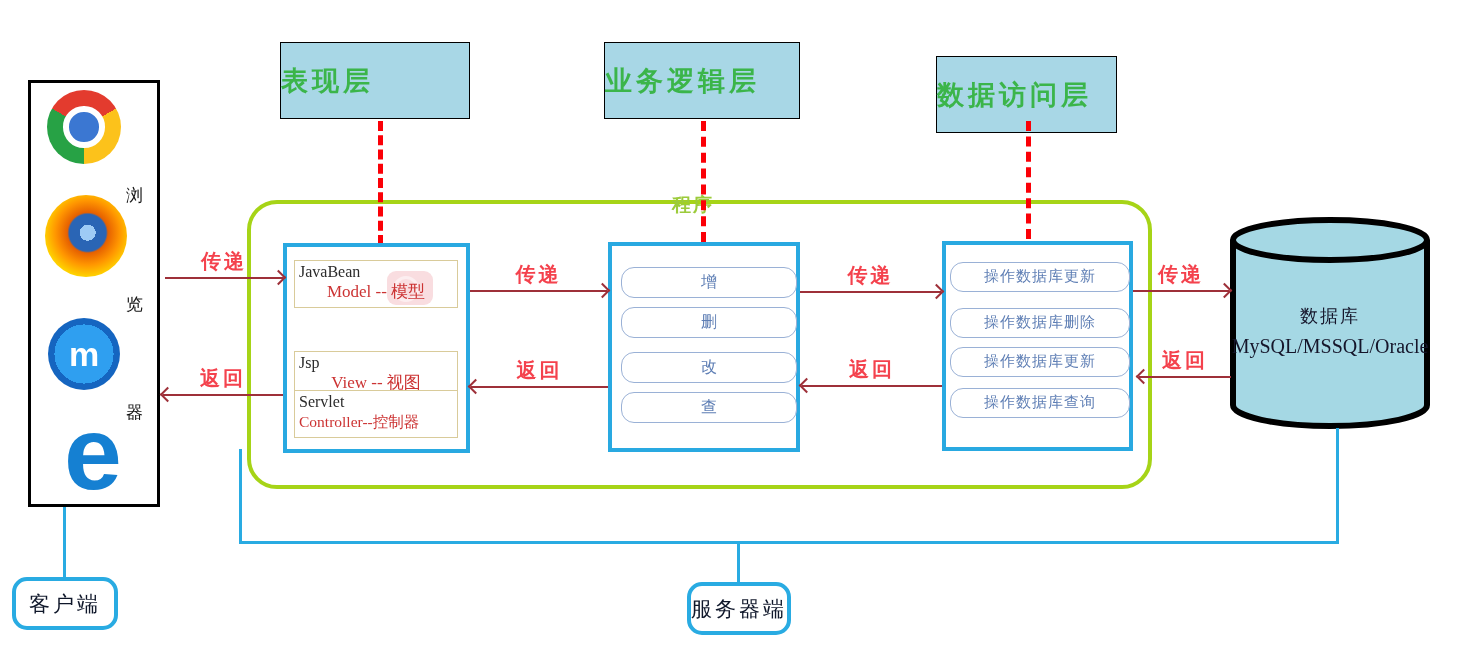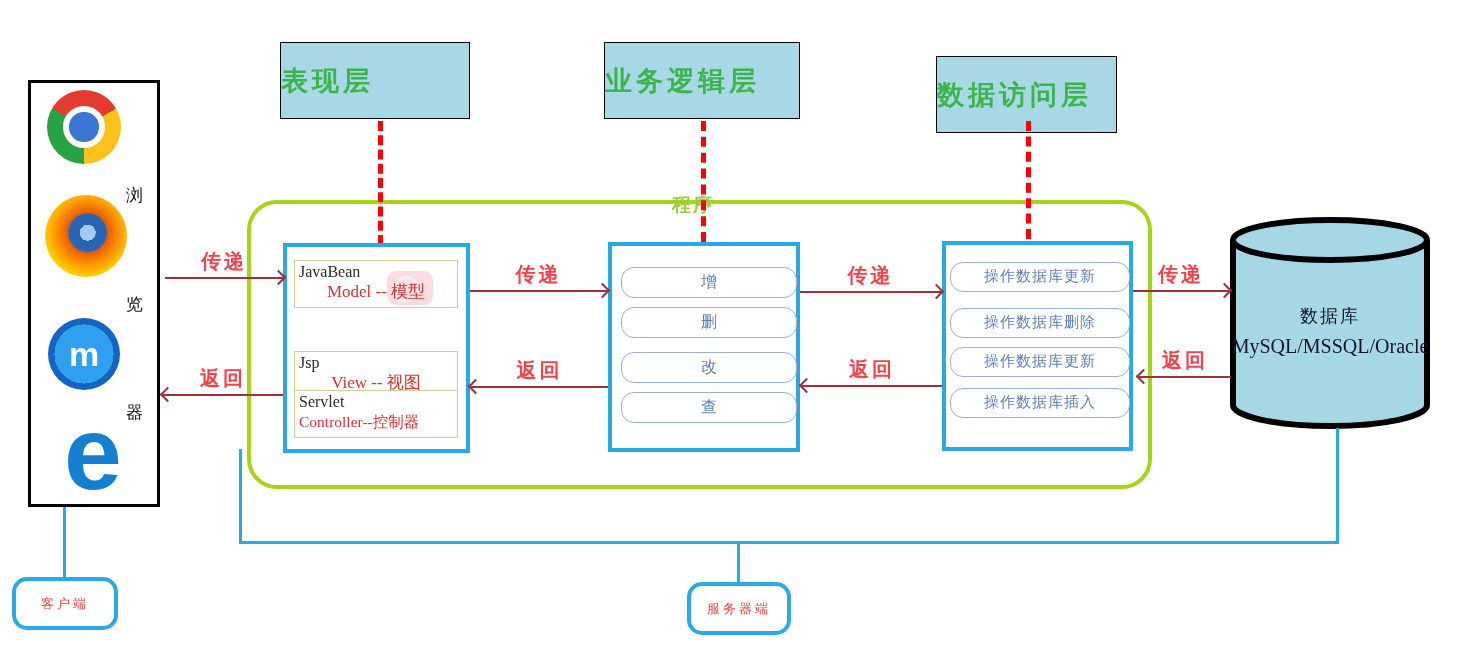--- a/index.html
+++ b/index.html
@@ -116,21 +116,21 @@
   }
 
   
   .bline { position:absolute; background:#29abe2; }
 
   
   .tag-box {
     position:absolute; border:4px solid #29abe2; border-radius:15px; background:#fff;
     display:flex; align-items:center; justify-content:center;
   }
-  .tag-box span { font-size:13px; color:#ef4444; letter-spacing:3px; }
+  .tag-box span { font-size:21px; color:#0f172a; letter-spacing:3px; }
 
   
   .db-svg { position:absolute; left:1224px; top:214px; }
 </style>
 </head>
 <body>
 
 <div class="canvas">
 
   <div class="layer-box" style="left:280px; top:42px; width:190px;">
@@ -184,21 +184,21 @@
     <div class="pill crud-pill" style="top:21px;">增</div>
     <div class="pill crud-pill" style="top:61px;">删</div>
     <div class="pill crud-pill" style="top:106px;">改</div>
     <div class="pill crud-pill" style="top:146px;">查</div>
   </div>
 
   <div class="blue-box" id="dal-box">
     <div class="pill dal-pill" style="top:17px;">操作数据库更新</div>
     <div class="pill dal-pill" style="top:63px;">操作数据库删除</div>
     <div class="pill dal-pill" style="top:102px;border-radius:13px;">操作数据库更新</div>
-    <div class="pill dal-pill" style="top:143px;">操作数据库插入</div>
+    <div class="pill dal-pill" style="top:143px;">操作数据库查询</div>
   </div>
 
   <svg class="db-svg" width="212" height="218" viewBox="0 0 212 218">
     <path d="M9 26 v165 a97 21 0 0 0 194 0 V26" fill="#a5d8e4" stroke="#000" stroke-width="6"></path>
     <ellipse cx="106" cy="26" rx="97" ry="20" fill="#a5d8e4" stroke="#000" stroke-width="6"></ellipse>
     <text x="106" y="108" text-anchor="middle" font-size="18" fill="#15152a" letter-spacing="2">数据库</text>
     <text x="106" y="139" text-anchor="middle" font-size="20" fill="#15152a">MySQL/MSSQL/Oracle</text>
   </svg>
 
   <div class="arrow right" style="left:165px; top:277px; width:118px;">

